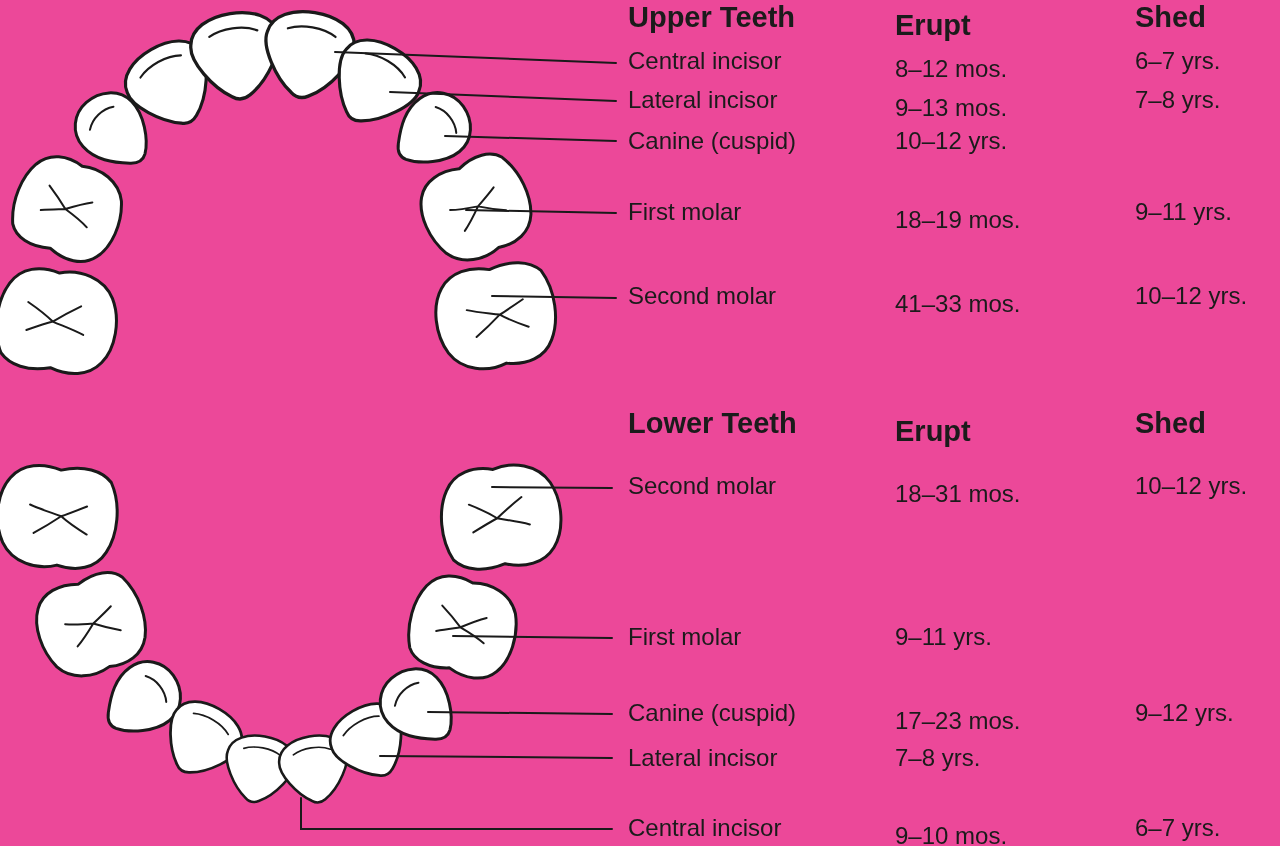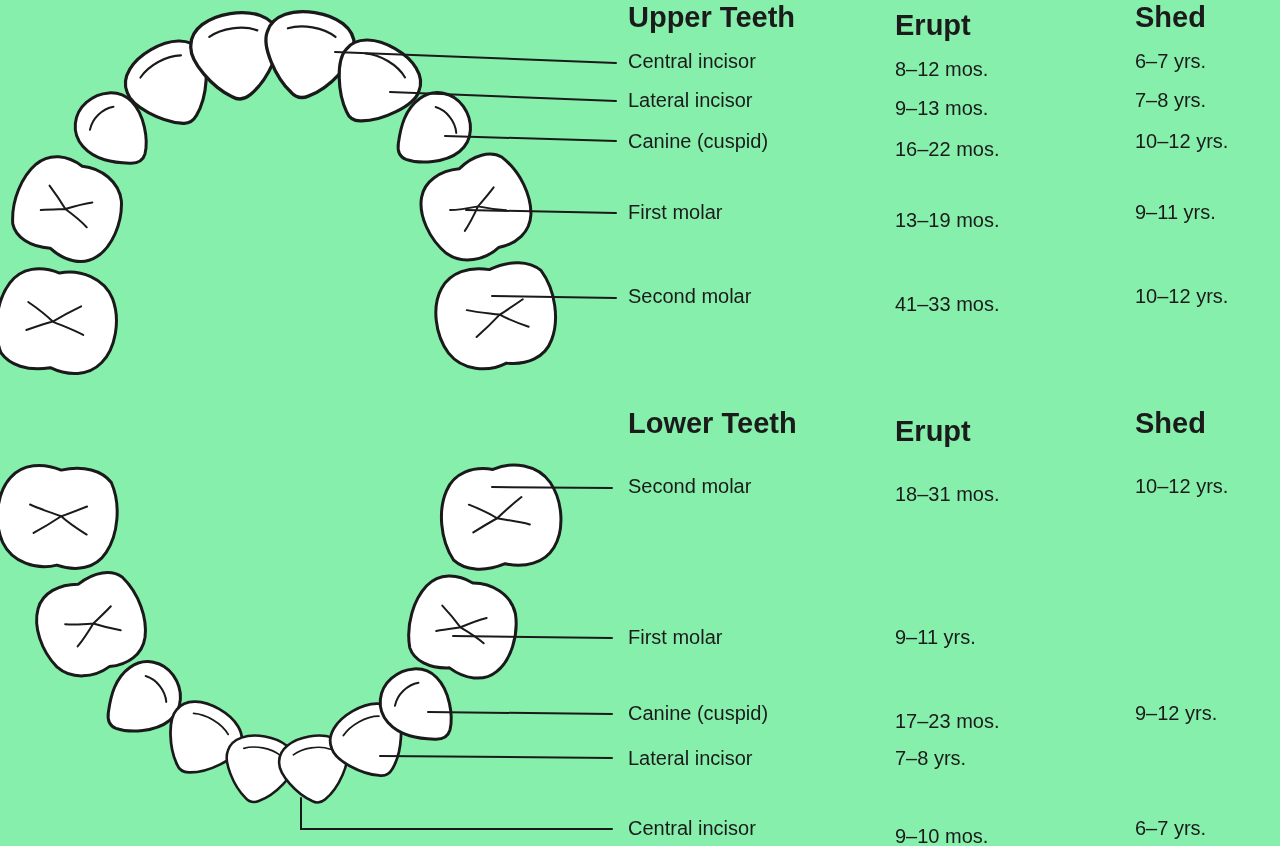--- a/index.html
+++ b/index.html
@@ -1,38 +1,38 @@
 <!DOCTYPE html>
 <html><head>
 <meta charset="utf-8">
 <style>
   html,body { margin:0; padding:0; background:#fff; }
   #page {
     position:relative;
     width:1280px; height:846px;
-    background:#86efac;
+    background:#ec4899;
     font-family:"Liberation Sans", sans-serif;
     color:#1b1b1b;
     overflow:hidden;
   }
   #art { position:absolute; left:0; top:0; }
   .tooth path {
     fill:#ffffff;
     stroke:#1a1a1a;
     stroke-width:3;
     stroke-linejoin:round;
     stroke-linecap:round;
   }
   .tooth .fis { fill:none; stroke-width:2; }
   .leader { stroke:#1a1a1a; stroke-width:2; fill:none; stroke-linecap:round; }
   .row {
     position:absolute;
     left:628px;
     display:flex;
-    font-size:20px;
+    font-size:24px;
     line-height:30px;
     white-space:nowrap;
   }
   .row.hdr { font-weight:700; font-size:29px; }
   .c { display:block; }
   .c.label { width:267px; }
   .c.erupt { width:240px;margin-top:8px; }
 </style>
 </head>
 <body>
@@ -109,26 +109,25 @@
     <span class="c erupt">8–12 mos.</span>
     <span class="c shed">6–7 yrs.</span>
   </div>
   <div class="row" style="top:85px">
     <span class="c label">Lateral incisor</span>
     <span class="c erupt">9–13 mos.</span>
     <span class="c shed">7–8 yrs.</span>
   </div>
   <div class="row" style="top:126px">
     <span class="c label">Canine (cuspid)</span>
-    <span class="c erupt">16–22 mos.</span>
     <span class="c shed">10–12 yrs.</span>
   </div>
   <div class="row" style="top:197px">
     <span class="c label">First molar</span>
-    <span class="c erupt">13–19 mos.</span>
+    <span class="c erupt">18–19 mos.</span>
     <span class="c shed">9–11 yrs.</span>
   </div>
   <div class="row" style="top:281px">
     <span class="c label">Second molar</span>
     <span class="c erupt">41–33 mos.</span>
     <span class="c shed">10–12 yrs.</span>
   </div>
 
   <div class="row hdr" style="top:408px">
     <span class="c label">Lower Teeth</span>

